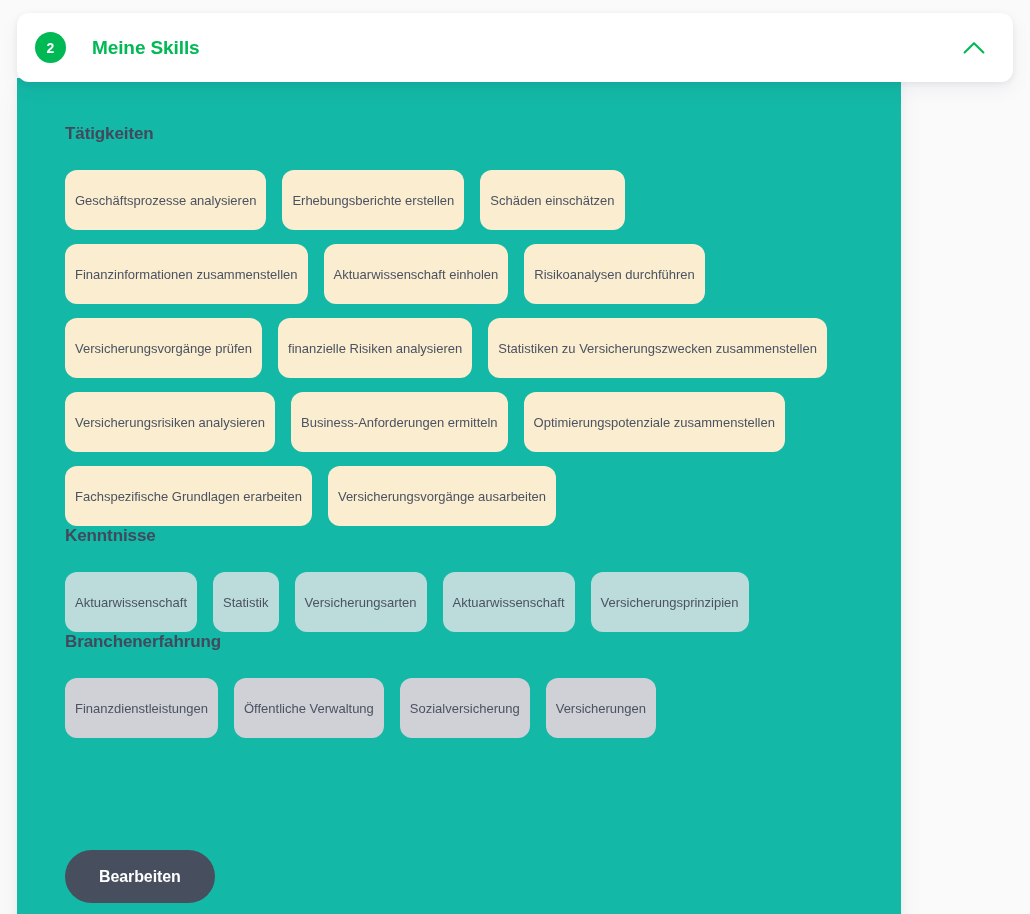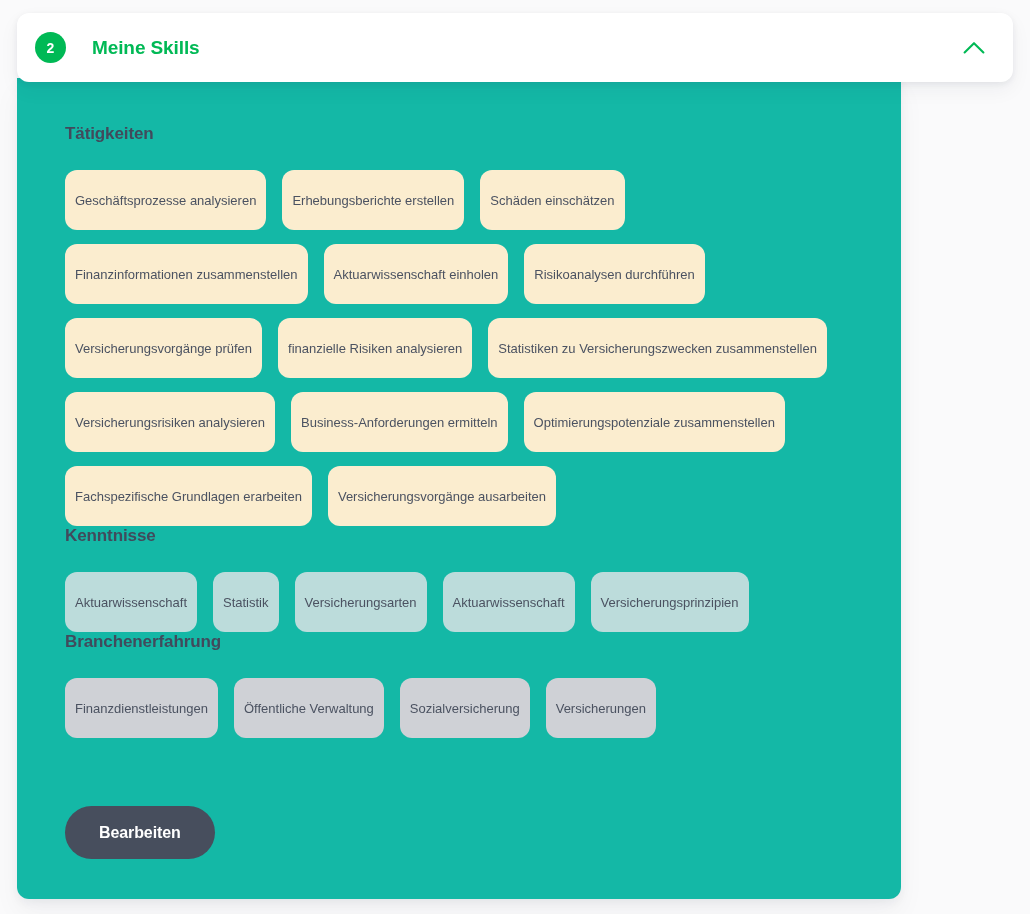--- a/index.html
+++ b/index.html
@@ -142,20 +142,21 @@
     padding: 0 34px;
     border: none;
     border-radius: 27px;
     background: #474e5d;
     color: #ffffff;
     font-family: "Liberation Sans", sans-serif;
     font-size: 16px;
     font-weight: bold;
     letter-spacing: -0.1px;
     cursor: pointer;
+    margin-top: 44px;
   }
 </style>
 </head>
 <body>
 
 <div class="page">
 
   <div class="panel-header">
     <div class="step-badge">2</div>
     <div class="panel-title">Meine Skills</div>

